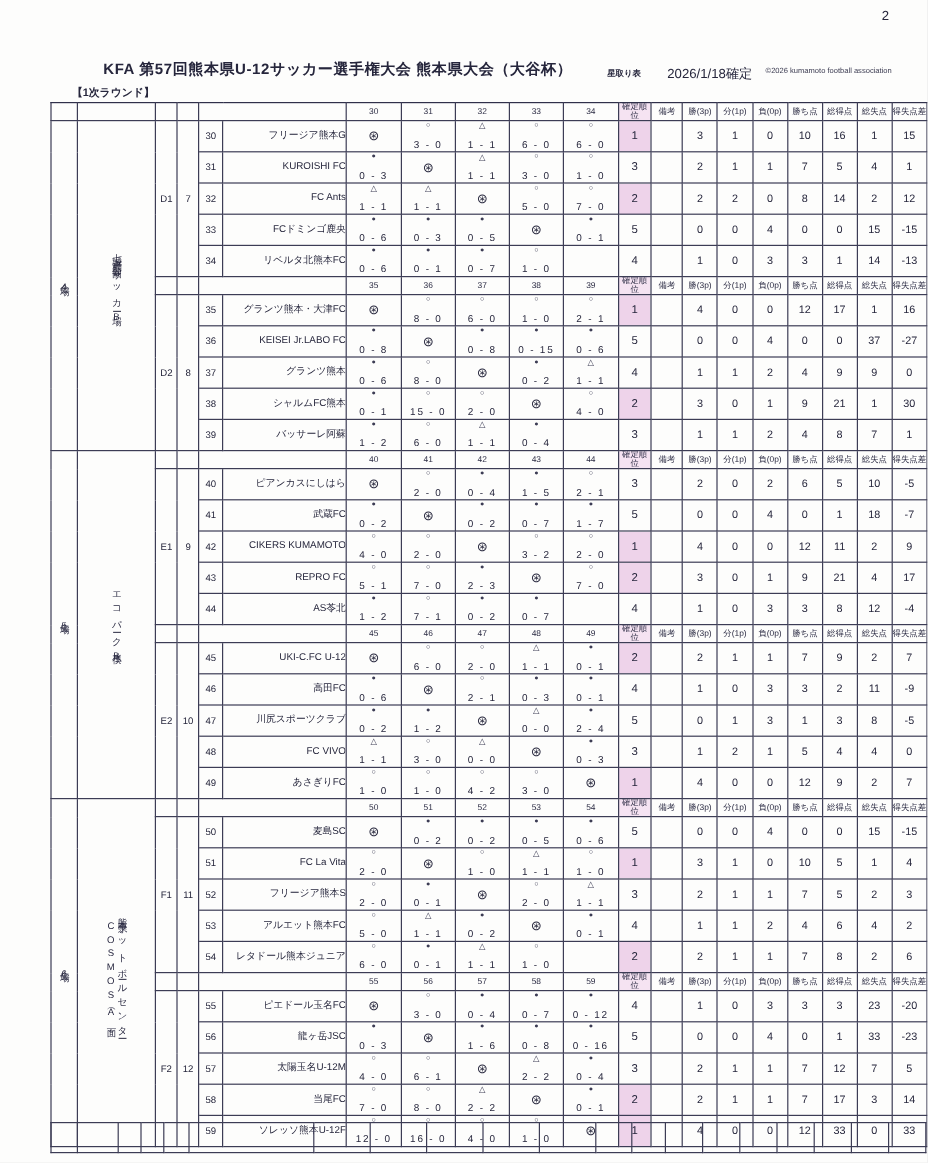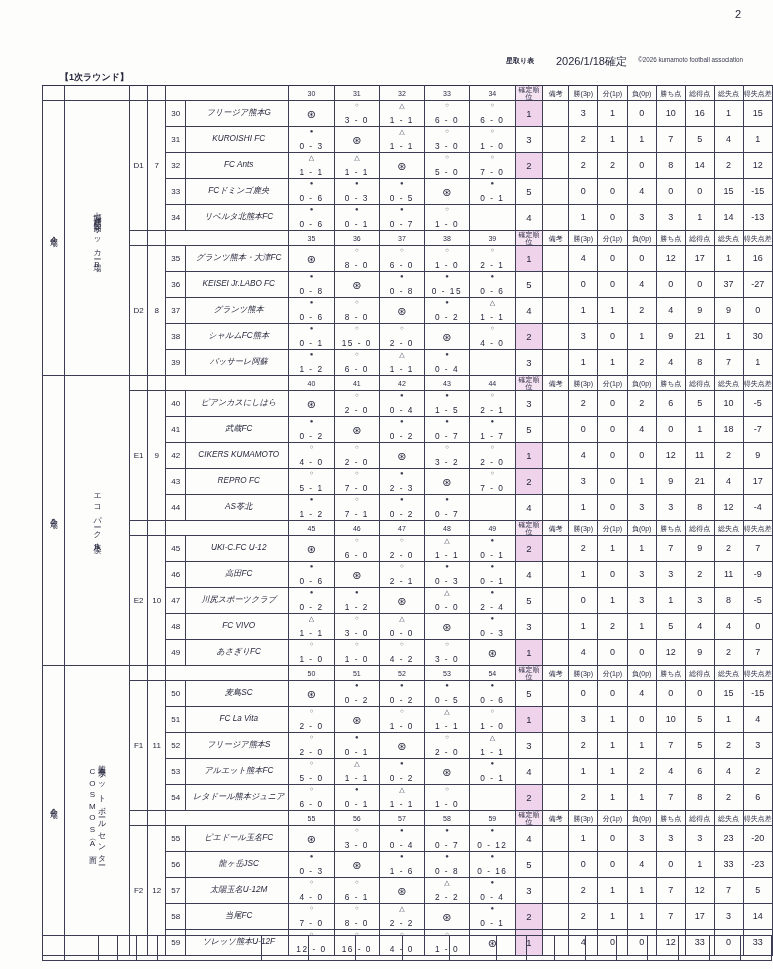--- a/index.html
+++ b/index.html
@@ -21,21 +21,21 @@
     border:1.4px solid #30304a;}
   td{border:1px solid #3c3c55;padding:0;text-align:center;vertical-align:middle;overflow:hidden;
      font-size:9px;line-height:1;}
   tr.hdr td{height:12px;font-size:7px;color:#2a2a42;border-top:1.6px solid #30304a;}
   tr.data td{height:24px;}
   td.numhdr{font-size:7.5px;}
   td.stathdr{font-size:6.4px;letter-spacing:0;}
   td.rankhdr{background:#f5e3f2;}
   td.gcode{font-size:8px;}
   td.tnum{font-size:8px;}
-  td.tname{text-align:center;padding-left:3px;font-size:8.2px;white-space:nowrap;font-style:italic;}
+  td.tname{text-align:right;padding-left:3px;font-size:8.2px;white-space:nowrap;}
   td.rank{font-size:9.5px;}
   td.rank.hl{background:#eed3ea;}
   td.stat{font-size:9px;}
   td.biko{}
   td.vlabel,td.vname{vertical-align:middle;}
   .vtext{writing-mode:vertical-rl;text-orientation:upright;margin:0 auto;font-size:8px;
          letter-spacing:2.5px;line-height:1.15;}
   .vname-text span{display:block;}
   .match-inner{display:flex;flex-direction:column;justify-content:space-between;align-items:center;
      height:22px;padding:1px 0 2px 0;}
@@ -44,20 +44,21 @@
   .mk-d{font-size:7px;line-height:7px;}
   .mk-l{font-size:6px;line-height:6px;}
   .score{font-size:8.3px;letter-spacing:1.5px;white-space:nowrap;}
   .selfmark{font-size:11px;line-height:22px;display:block;}
 </style>
 </head>
 <body>
 
 <div class="page">
   <div class="pagenum">2</div>
+  <div class="doctitle">KFA 第57回熊本県U-12サッカー選手権大会 熊本県大会（大谷杯）</div>
   <div class="hoshitori">星取り表</div>
   <div class="dateconf">2026/1/18確定</div>
   <div class="copyright">©2026 kumamoto football association</div>
   <div class="roundlabel">【1次ラウンド】</div>
 
   <table class="grid">
     <colgroup>
         <col style="width: 22px;">
         <col style="width: 34px;">
         <col style="width: 19px;">

